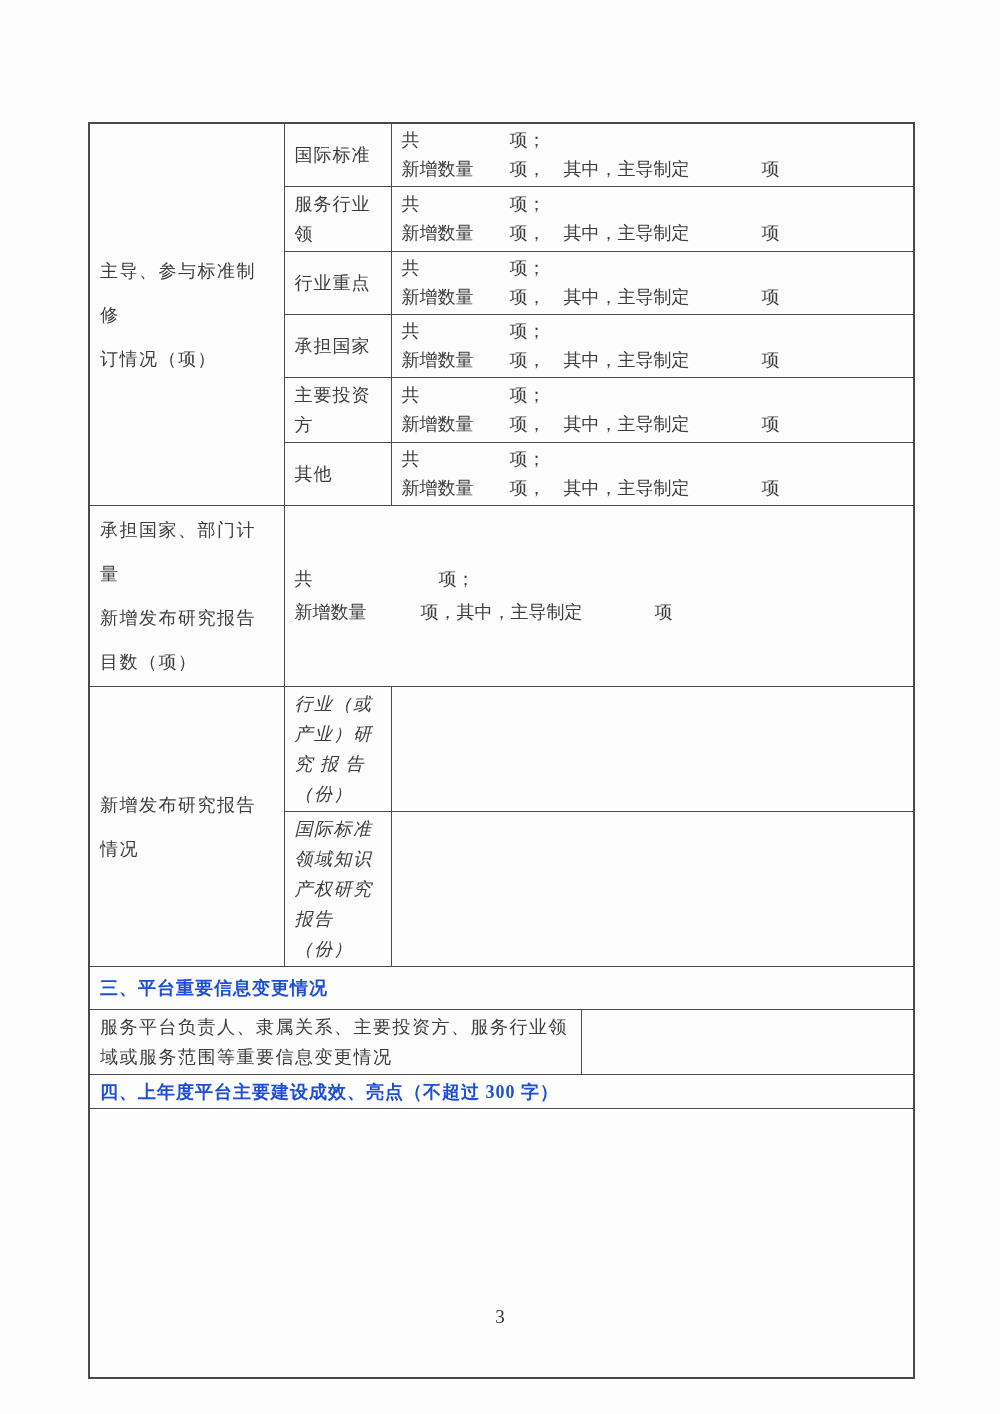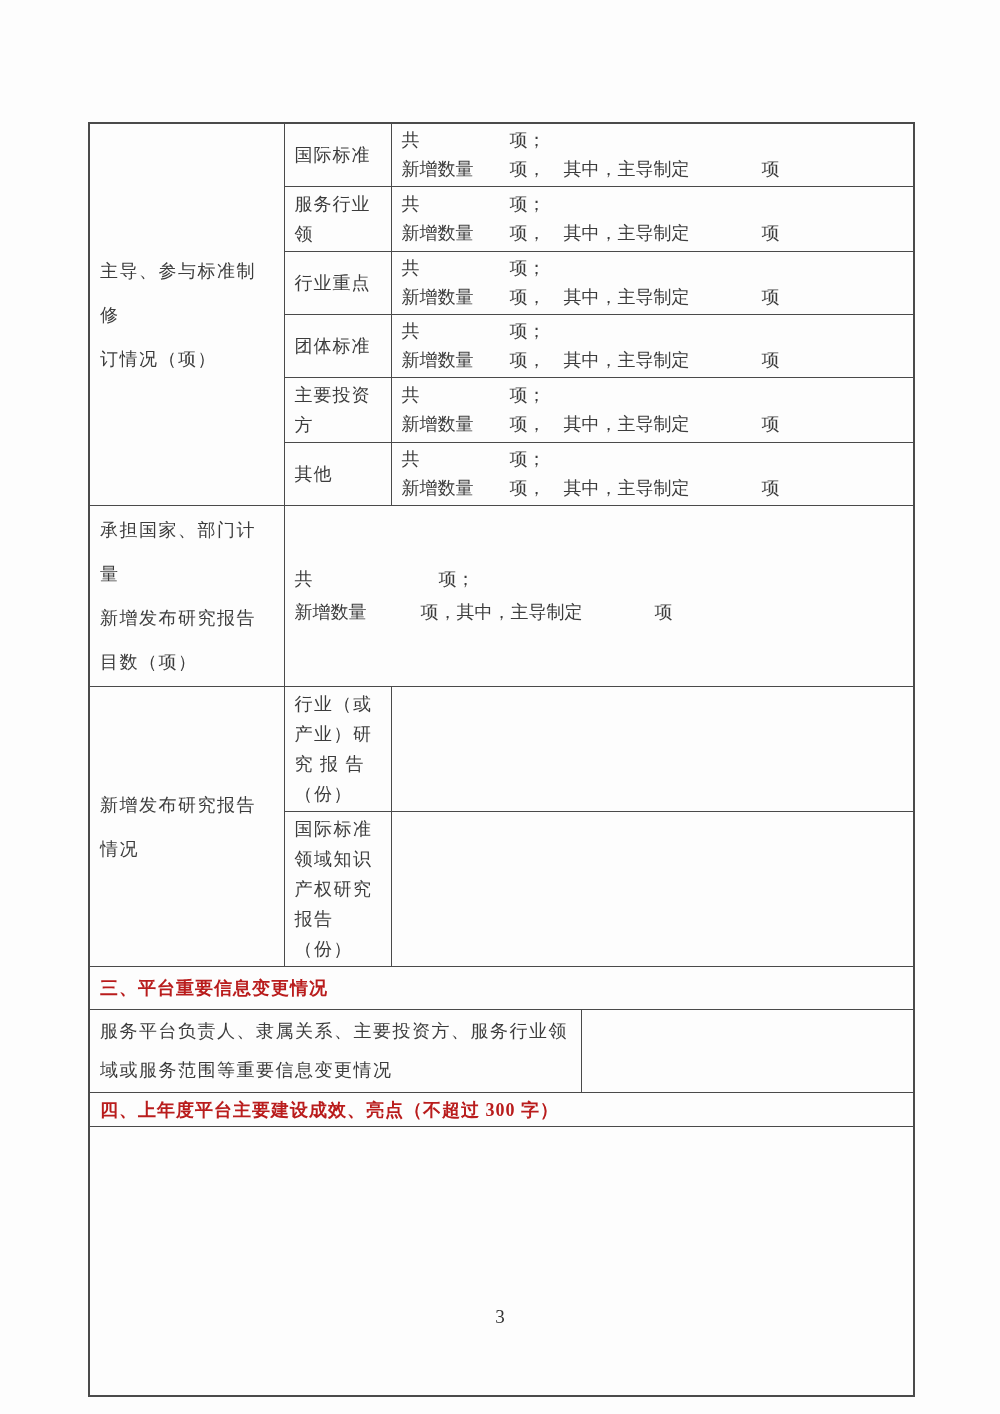--- a/index.html
+++ b/index.html
@@ -40,39 +40,40 @@
   .name-cell {
     padding: 4px 9px;
     line-height: 30px;
     letter-spacing: 1px;
   }
   .report-name-cell {
     padding: 4px 9px;
     line-height: 30px;
     letter-spacing: 1.5px;
     vertical-align: middle;
+    font-style: italic;
   }
   .entry-cell {
     padding: 3px 12px;
     line-height: 29px;
     margin-left: 48px;
   }
   .metrology-entry {
     line-height: 33px;
   }
   .section-header {
     font-weight: bold;
-    color: #b91c1c;
+    color: #1d4ed8;
     padding: 2px 10px;
     letter-spacing: 1px;
     font-size: 19px;
   }
   .change-label {
     padding: 4px 9px;
-    line-height: 39px;
+    line-height: 30px;
     letter-spacing: 1.5px;
     vertical-align: middle;
   }
   .empty-cell { background: #fdfdfd; }
   .big-empty { vertical-align: top; }
   .page-num {
     position: absolute;
     top: 1306px; left: 0;
     width: 100%;
     text-align: center;
@@ -105,21 +106,21 @@
       <td class="name-cell pre">服务行业领</td>
       <td colspan="2" class="entry-cell pre">共　　　　　项；
 新增数量　　项，　其中，主导制定　　　　项</td>
     </tr>
     <tr style="height:62px">
       <td class="name-cell pre">行业重点</td>
       <td colspan="2" class="entry-cell pre">共　　　　　项；
 新增数量　　项，　其中，主导制定　　　　项</td>
     </tr>
     <tr style="height:62px">
-      <td class="name-cell pre">团体标准</td>
+      <td class="name-cell pre">承担国家</td>
       <td colspan="2" class="entry-cell pre">共　　　　　项；
 新增数量　　项，　其中，主导制定　　　　项</td>
     </tr>
     <tr style="height:62px">
       <td class="name-cell pre">主要投资方</td>
       <td colspan="2" class="entry-cell pre">共　　　　　项；
 新增数量　　项，　其中，主导制定　　　　项</td>
     </tr>
     <tr style="height:62px">
       <td class="name-cell pre">其他</td>

